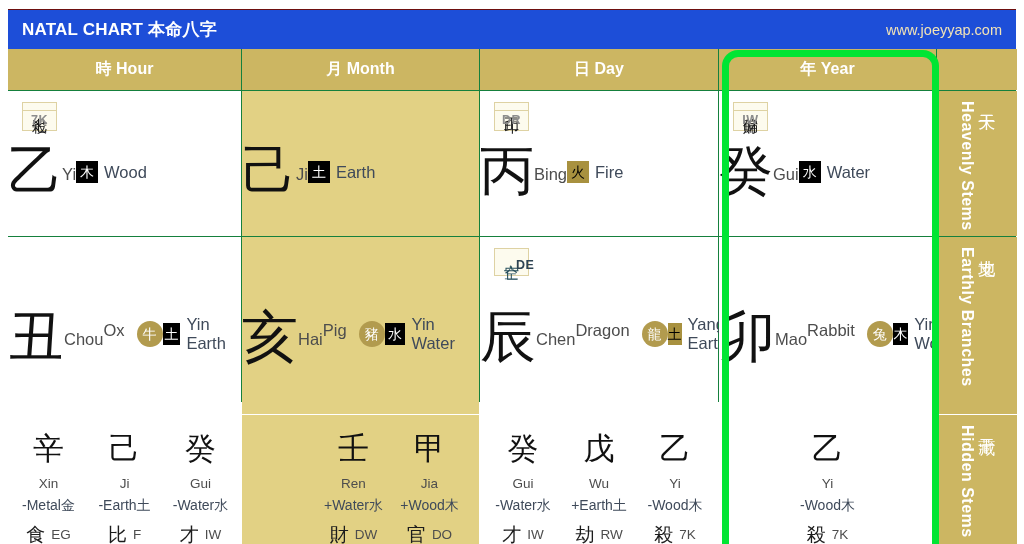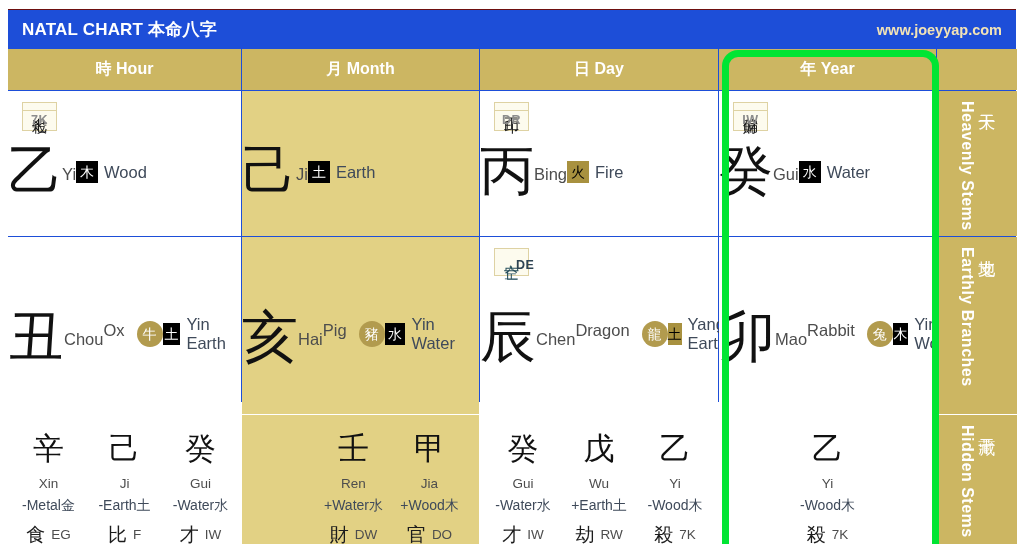--- a/index.html
+++ b/index.html
@@ -31,34 +31,34 @@
   .titlebar .left {
     color: #ffffff;
     font-size: 17px;
     font-weight: bold;
     letter-spacing: .2px;
     white-space: nowrap;
   }
   .titlebar .right {
     color: #f2e3b6;
     font-size: 14.5px;
-    font-weight: bold;
+    font-weight: normal;
     white-space: nowrap;
     margin-left: 20px;
   }
 
   
   .grid {
     position: absolute;
     left: 8px; top: 49px;
     width: 1008px; height: 353px;
     display: grid;
     grid-template-columns: 233px 237px 238px 217px 80px;
     grid-template-rows: 41px 145px 177px 132px;
-    background: #1d4ed8;
+    background: #15803d;
     gap: 1px;
   }
 
   .hcell {
     background: #ccb662;
     display: flex; align-items: center; justify-content: center;
     color: #ffffff;
     font-size: 16px;
     font-weight: bold;
   }

